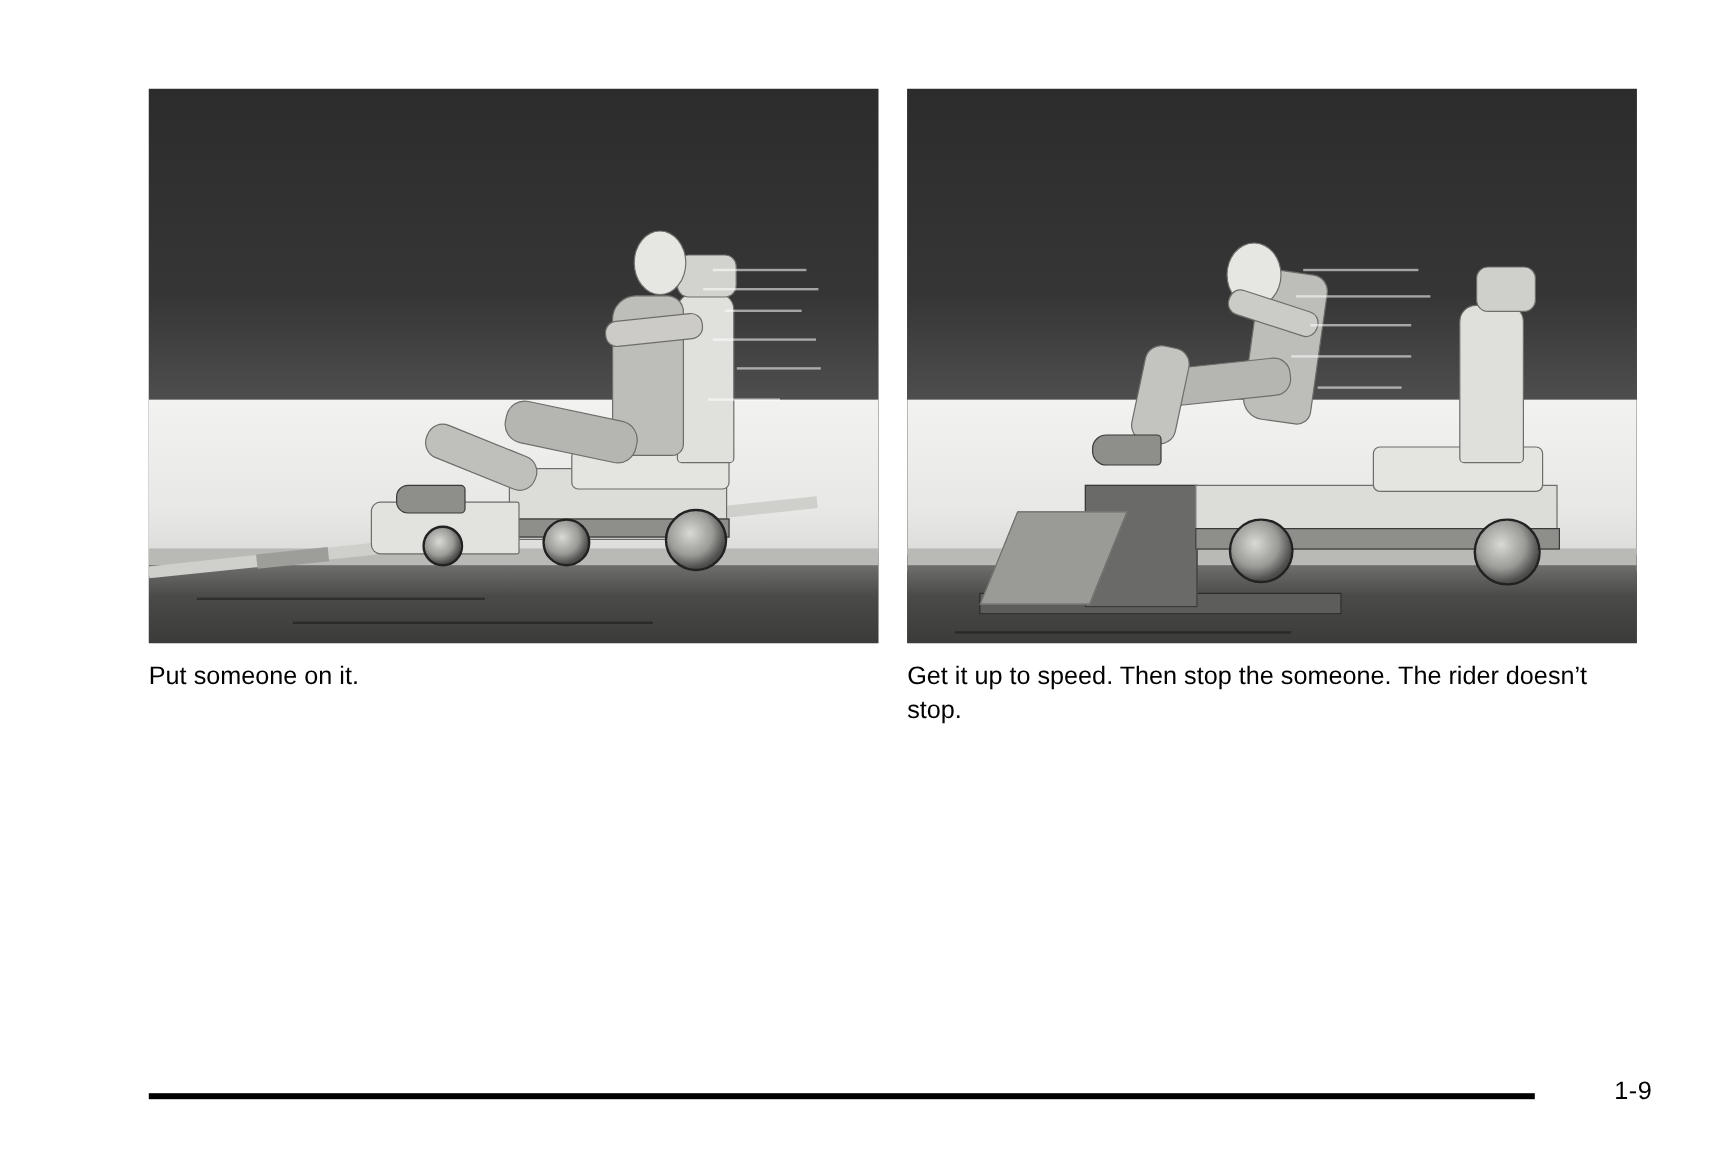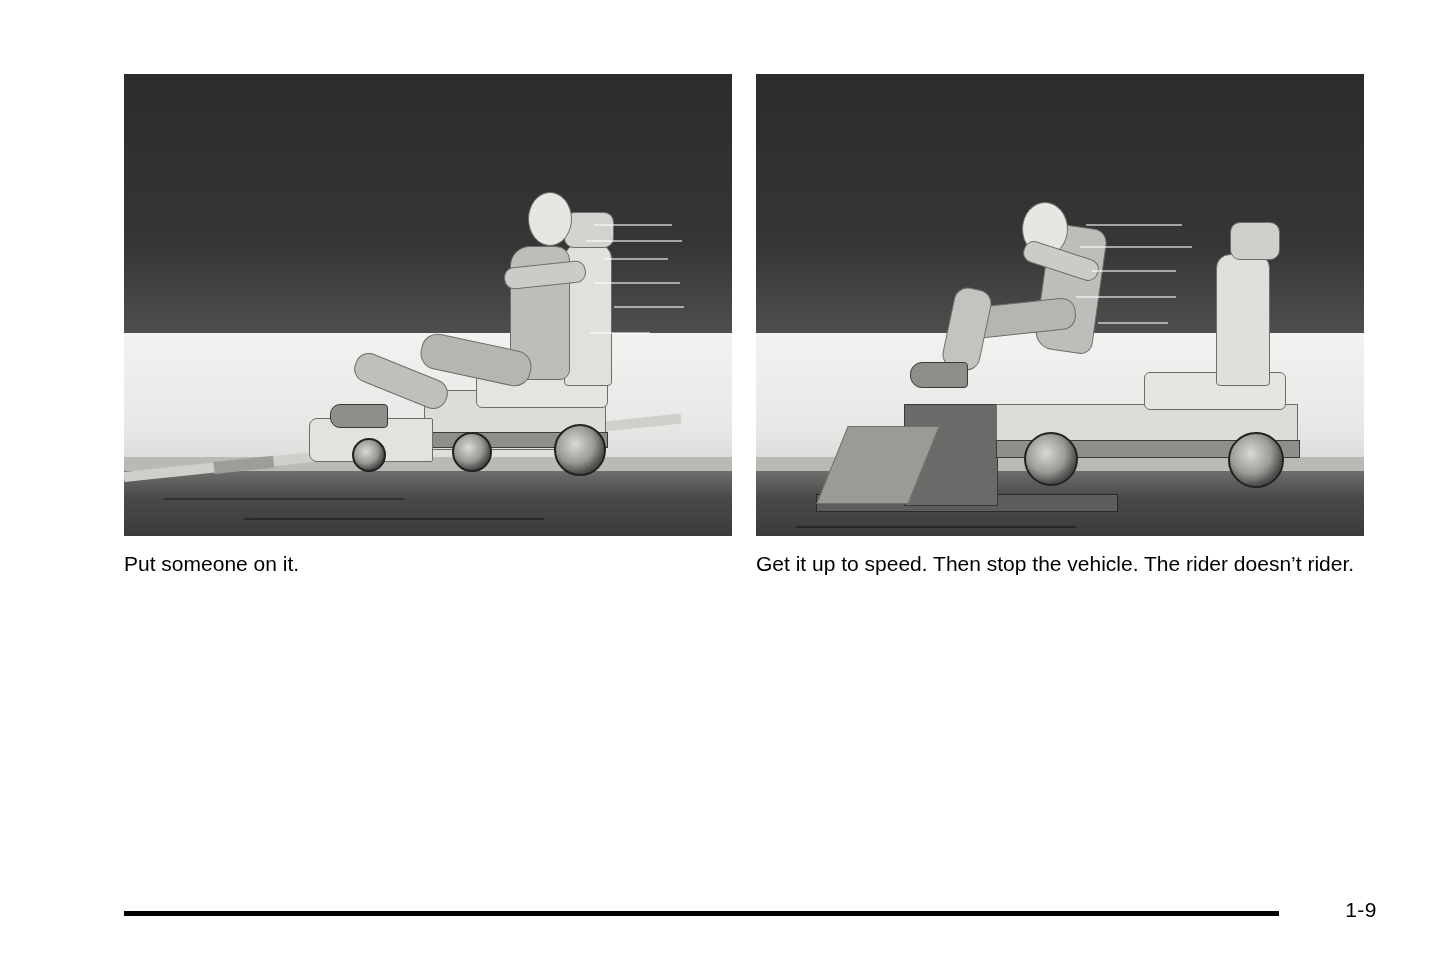--- a/index.html
+++ b/index.html
@@ -223,21 +223,21 @@
         <div class="shape" style="left:266px; top:176px; width:76px; height:20px; border-radius:10px; transform:rotate(18deg); background:#cbcbc8;"></div>
 
         <div class="streak" style="left:330px; top:150px; width:96px;"></div>
         <div class="streak" style="left:324px; top:172px; width:112px;"></div>
         <div class="streak" style="left:336px; top:196px; width:84px;"></div>
         <div class="streak" style="left:320px; top:222px; width:100px;"></div>
         <div class="streak" style="left:342px; top:248px; width:70px;"></div>
         <div class="streak dark" style="left:40px; top:452px; width:280px;"></div>
 
       </div>
-      <figcaption class="caption">Get it up to speed. Then stop the vehicle. The rider doesn’t rider.</figcaption>
+      <figcaption class="caption">Get it up to speed. Then stop the someone. The rider doesn’t stop.</figcaption>
     </figure>
 
   </div>
 
   <div class="footer-rule"></div>
   <div class="page-number">1-9</div>
 
 </div>
 
 </body></html>

